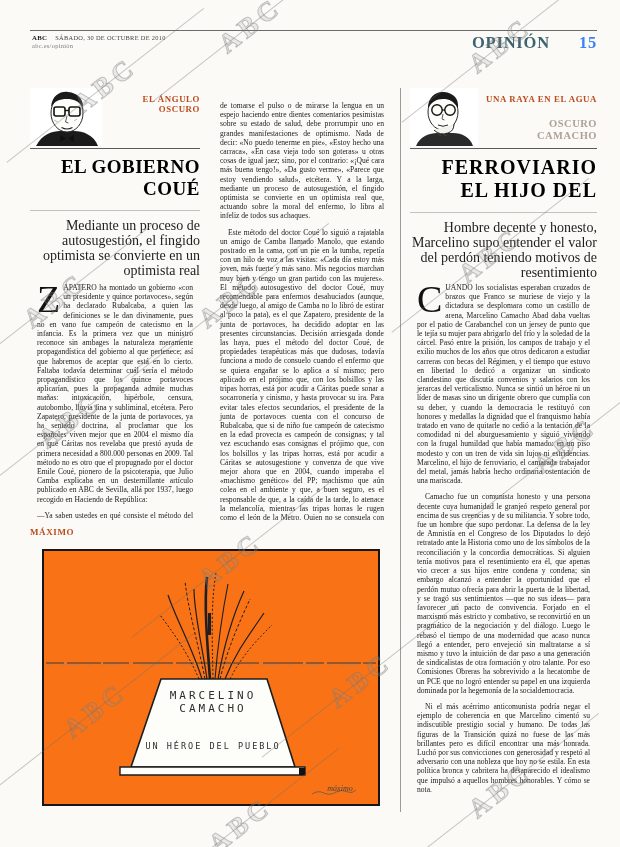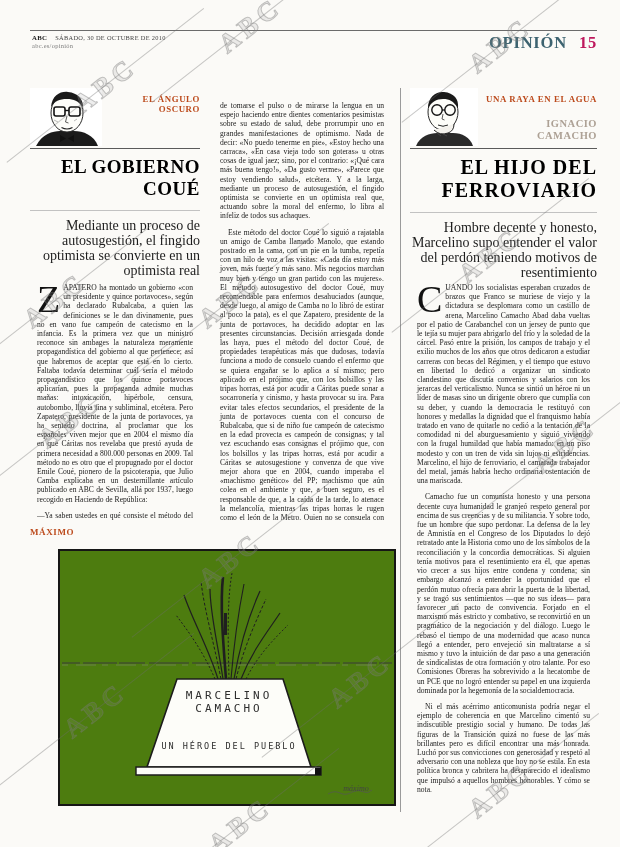--- a/index.html
+++ b/index.html
@@ -8,42 +8,42 @@
     background:#fbfaf7; overflow:hidden;
     font-family:"Liberation Serif", serif; color:#1c1c1c;
   }
   
   .top-rule{position:absolute; left:30px; width:567px; top:30px; border-top:1px solid #6b6b6b;}
   .masthead-left{position:absolute; left:32px; top:34px; font-size:6.4px; line-height:8px; color:#444; letter-spacing:.3px;}
   .masthead-left .brand{font-weight:bold; color:#222; margin-right:6px; font-size:6.8px;}
   .masthead-left .site{color:#7d7d7d;}
   .masthead-right{position:absolute; right:23px; top:33px; font-weight:bold; font-size:16.5px; letter-spacing:.8px;}
   .masthead-right .section{color:#3d6370;}
-  .masthead-right .pageno{color:#be185d; margin-left:7px;}
+  .masthead-right .pageno{color:#3b82f6; margin-left:24px;}
   
   .art-head{position:absolute;}
   .head-row{display:flex; justify-content:space-between; align-items:flex-start; height:60px;}
   .portrait{flex:0 0 auto; background:#fff;}
   .head-right{text-align:right; padding-top:6px;}
   .kicker{font-size:8.8px; font-weight:bold; letter-spacing:.6px; color:#bc4a1c; margin-bottom:14px;}
   .byline{font-size:10.5px; line-height:12px; letter-spacing:.5px; color:#ada195; font-weight:bold;}
   .rule-dark{border-top:1px solid #5a5a5a; margin:0;}
   .rule-light{border-top:1px solid #c2c2c2; margin:0;}
   .headline{margin:7px 0 10px 0; text-align:right; font-size:19px; line-height:22px; font-weight:bold; letter-spacing:.5px; color:#000000;}
   .headline.two-line{font-size:20px; line-height:23px; letter-spacing:1px;}
   .standfirst{margin:8px 0 0 0; text-align:right; font-size:14px; line-height:14.9px; color:#1d1d1d;}
   
   .body-col{position:absolute; overflow:hidden;}
   .body-col p{margin:7px; text-align:justify; font-size:7.6px; line-height:9.2px; color:#1b1b1b; hyphens:auto;}
   .body-col p.indent{text-indent:8px;}
   .dropcap{float:left; font-size:38px; line-height:31px; padding:1px 3px 0 0; color:#111;}
   .col-divider{position:absolute; width:1px; background:#9a9a9a;}
   
   .cartoon-label{position:absolute; font-size:9px; font-weight:bold; letter-spacing:.6px; color:#bc4a1c;}
-  .cartoon-box{position:absolute; border:2px solid #161616; background:#4d7c0f;margin-left:16px;}
+  .cartoon-box{position:absolute; border:2px solid #161616; background:#f97316;}
   .mon-text{font-family:"DejaVu Sans Mono", monospace; font-size:11px; letter-spacing:3px; fill:#2e2e2e;}
   .mon-caption{font-family:"DejaVu Sans Mono", monospace; font-size:8.5px; letter-spacing:2px; fill:#2e2e2e;}
   .sig-text{font-family:"Liberation Serif", serif; font-style:italic; font-size:8px; fill:#444;}
   
   .wm-layer{position:absolute; inset:0; z-index:40; pointer-events:none;}
   .wm{position:absolute; width:180px; height:40px; display:flex; align-items:center; justify-content:center; transform:rotate(-38deg);}
   .wm::before{content:""; position:absolute; left:-35px; right:-35px; top:50%; border-top:1.2px solid rgba(110,110,110,.38);}
   .wm span{font-family:"Liberation Serif", serif; font-weight:bold; font-size:27px; letter-spacing:5px;
     color:rgba(150,150,150,.16); -webkit-text-stroke:1px rgba(120,120,120,.42);}
 </style>
@@ -151,29 +151,29 @@
         <circle cx="40" cy="22" r="5.2" fill="none" stroke="#111" stroke-width="1.4"></circle>
         <line x1="32" y1="22" x2="35" y2="22" stroke="#111" stroke-width="1.2"></line>
         <path d="M33,26 l-1,5 l2.5,1" fill="none" stroke="#333" stroke-width=".8"></path>
         <path d="M28,37 q5,2.5 10,0" fill="none" stroke="#222" stroke-width="1"></path>
         <path d="M24,42 q6,6 14,3 q6,-2 6,-9" fill="#f3f1ec" stroke="#222" stroke-width="1"></path>
         <path d="M27,45 l4,3 M33,46 l4,2" stroke="#555" stroke-width=".6"></path>
       </svg>
       <div class="head-right">
         <div class="kicker">UNA RAYA EN EL AGUA</div>
         <div class="byline">
-          <div>IGNACIO</div>
+          <div>OSCURO</div>
           <div>CAMACHO</div>
         </div>
       </div>
     </div>
     <div class="rule-dark"></div>
     <h1 class="headline two-line">
+      <div>FERROVIARIO</div>
       <div>EL HIJO DEL</div>
-      <div>FERROVIARIO</div>
     </h1>
     <div class="rule-light"></div>
     <p class="standfirst">Hombre decente y honesto, Marcelino supo entender el valor del perdón teniendo motivos de resentimiento</p>
   </div>
 
   <div class="body-col" style="left:410px; top:276px; width:187px; height:540px;">
     <p><span class="dropcap">C</span><span>UANDO los socialistas esperaban cruzados de brazos que Franco se muriese de viejo y la dictadura se desplomara como un castillo de arena, Marcelino Camacho Abad daba vueltas por el patio de Carabanchel con un jersey de punto que le tejía su mujer para abrigarlo del frío y la soledad de la cárcel. Pasó entre la prisión, los campos de trabajo y el exilio muchos de los años que otros dedicaron a estudiar carreras con becas del Régimen, y el tiempo que estuvo en libertad lo dedicó a organizar un sindicato clandestino que discutía convenios y salarios con los jerarcas del verticalismo. Nunca se sintió un héroe ni un líder de masas sino un dirigente obrero que cumplía con su deber, y cuando la democracia le restituyó con honores y medallas la dignidad que el franquismo había tratado en vano de quitarle no cedió a la tentación de la comodidad ni del aburguesamiento y siguió viviendo con la frugal humildad que había mamado: en un piso modesto y con un tren de vida sin lujos ni estridencias. Marcelino, el hijo de ferroviario, el camarada trabajador del metal, jamás habría hecho ordinaria ostentación de una mariscada.</span></p>
     <p class="indent">Camacho fue un comunista honesto y una persona decente cuya humanidad le granjeó respeto general por encima de sus creencias y de su militancia. Y sobre todo, fue un hombre que supo perdonar. La defensa de la ley de Amnistía en el Congreso de los Diputados lo dejó retratado ante la Historia como uno de los símbolos de la reconciliación y la concordia democráticas. Si alguien tenía motivos para el resentimiento era él, que apenas vio crecer a sus hijos entre condena y condena; sin embargo alcanzó a entender la oportunidad que el perdón mutuo ofrecía para abrir la puerta de la libertad, y se tragó sus sentimientos —que no sus ideas— para favorecer un pacto de convivencia. Forjado en el marxismo más estricto y combativo, se reconvirtió en un pragmático de la negociación y del diálogo. Luego le rebasó el tiempo de una modernidad que acaso nunca llegó a entender, pero envejeció sin maltratarse a sí mismo y tuvo la intuición de dar paso a una generación de sindicalistas de otra formación y otro talante. Por eso Comisiones Obreras ha sobrevivido a la hecatombe de un PCE que no logró entender su papel en una izquierda dominada por la hegemonía de la socialdemocracia.</p>
     <p class="indent">Ni el más acérrimo anticomunista podría negar el ejemplo de coherencia en que Marcelino cimentó su indiscutible prestigio social y humano. De todas las figuras de la Transición quizá no fuese de las más brillantes pero es difícil encontrar una más honrada. Luchó por sus convicciones con generosidad y respetó al adversario con una nobleza que hoy no se estila. En esta política bronca y cabritera ha desaparecido el idealismo que impulsó a aquellos hombres honorables. Y cómo se nota.</p>
   </div>

